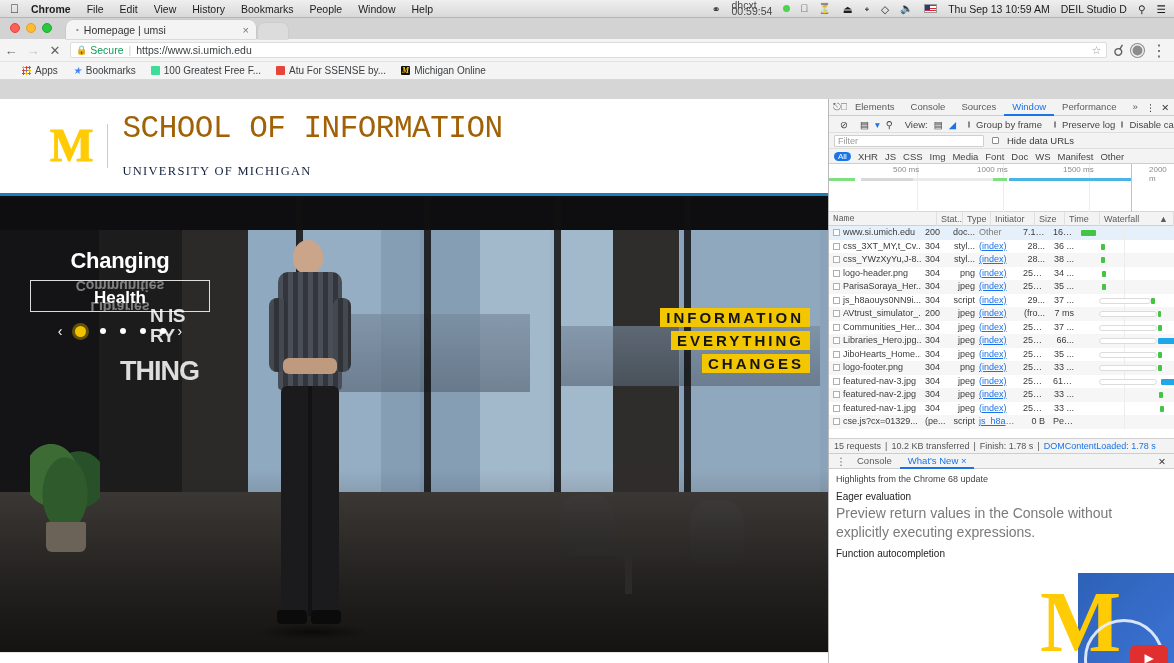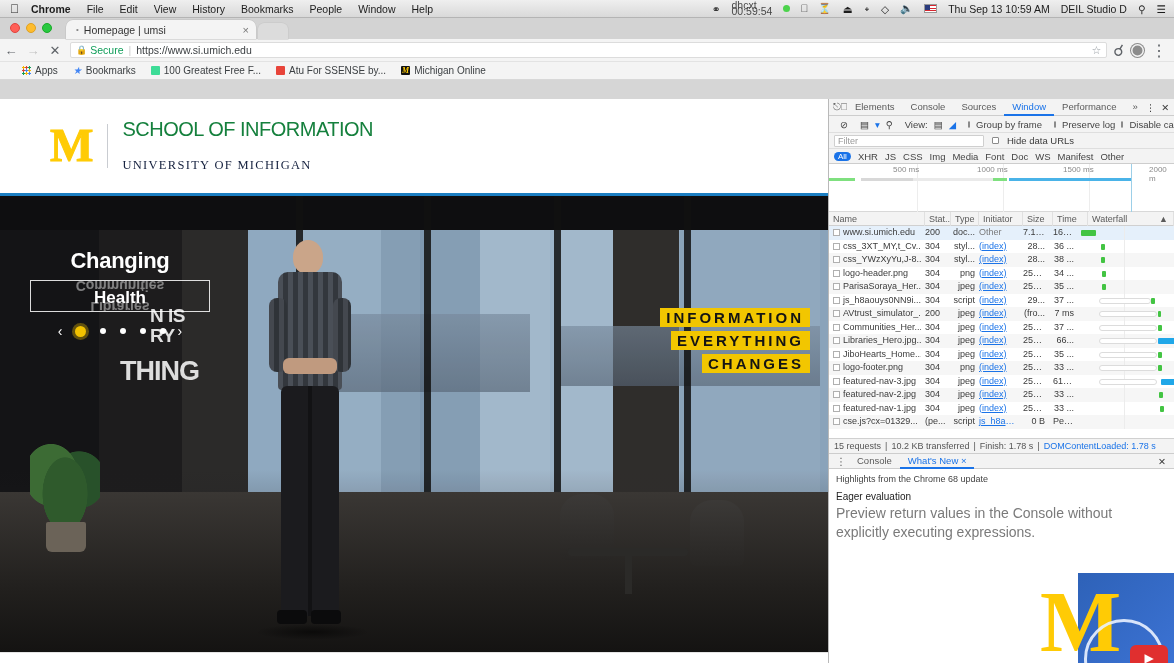--- a/index.html
+++ b/index.html
@@ -83,21 +83,21 @@
       radial-gradient(circle at 7.5px 7.5px,#4285f4 1px,transparent 1.1px);}
   .sq{ width:9px;height:9px;display:inline-block;border-radius:1px;}
 
   
   .viewport{ position:absolute; top:81px; left:0; width:828px; height:582px; background:#fff; overflow:hidden; }
   .sitehead{ height:97px; background:#fff; display:flex; align-items:center; padding-left:50px;
      border-bottom:3px solid #1b7ec2; }
   .mlogo{ font-family:"Liberation Serif", serif; font-weight:bold; font-size:46px; color:#FFCB05;
      line-height:.9; letter-spacing:-2px; -webkit-text-stroke:1px #FFCB05; }
   .vbar{ width:1px; height:44px; background:#c9ccd1; margin:0 14px 0 16px; }
-  .wordmark .l1{ font-family:Liberation Sans, sans-serif; font-size:20px; color:#15803d;
+  .wordmark .l1{ font-family:Liberation Mono, monospace; font-size:31px; color:#a16207;
      letter-spacing:-0.5px; font-weight:normal; line-height:1.05; }
   .wordmark .l2{ font-family:"Liberation Serif", serif; font-size:12.5px; color:#15213f;
      letter-spacing:1.3px; margin-top:18px; }
 
   
   .hero{ position:relative; width:828px; height:456px; overflow:hidden; background:#0b0b0c;}
   .hero .room{
     position:absolute; inset:0;
     background:
       linear-gradient(180deg, rgba(255,255,255,0) 60%, rgba(30,30,32,.9) 100%),
@@ -491,21 +491,21 @@
           <i class="ov-seg" style="left:0;width:26px;background:#7fe07f;"></i>
           <i class="ov-seg" style="left:32px;width:52px;background:#d8d8d8;"></i>
           <i class="ov-seg" style="left:84px;width:80px;background:#eaeaea;"></i>
           <i class="ov-seg" style="left:164px;width:14px;background:#7fe07f;"></i>
           <i class="ov-blue" style="left:180px;width:122px;"></i>
         </div>
         <div style="position:absolute;left:302px;top:0;width:1px;height:48px;background:#9ccfe8;"></div>
       </div>
 
       <div class="dt-thead">
-        <span class="th" style="width:96px;">Name</span>
+        <span class="th" style="width:108px;font-family:Liberation Mono, monospace;">Name</span>
         <span class="th" style="width:26px;">Stat...</span>
         <span class="th" style="width:28px;">Type</span>
         <span class="th" style="width:44px;">Initiator</span>
         <span class="th" style="width:30px;">Size</span>
         <span class="th" style="width:35px;">Time</span>
         <span class="th" style="flex:1;position:relative;">
           <span>Waterfall</span>
           <span style="position:absolute;right:5px;top:0;">▲</span>
         </span>
       </div>
@@ -765,20 +765,23 @@
           <span>✕</span>
         </span>
       </div>
 
       <div class="drawer-body">
         <div class="wn-head">Highlights from the Chrome 68 update</div>
         <div class="wn-item">
           <div class="wn-t">Eager evaluation</div>
           <div class="wn-d">Preview return values in the Console without explicitly executing expressions.</div>
         </div>
+        <div class="wn-item">
+          <div class="wn-t">Function autocompletion</div>
+        </div>
         <div class="wn-art">
           <div class="wn-white"></div>
           <div class="wn-m">M</div>
           <div class="wn-ring"></div>
           <div class="wn-yt">▶</div>
         </div>
       </div>
     </div>
   </div>
 </div>

